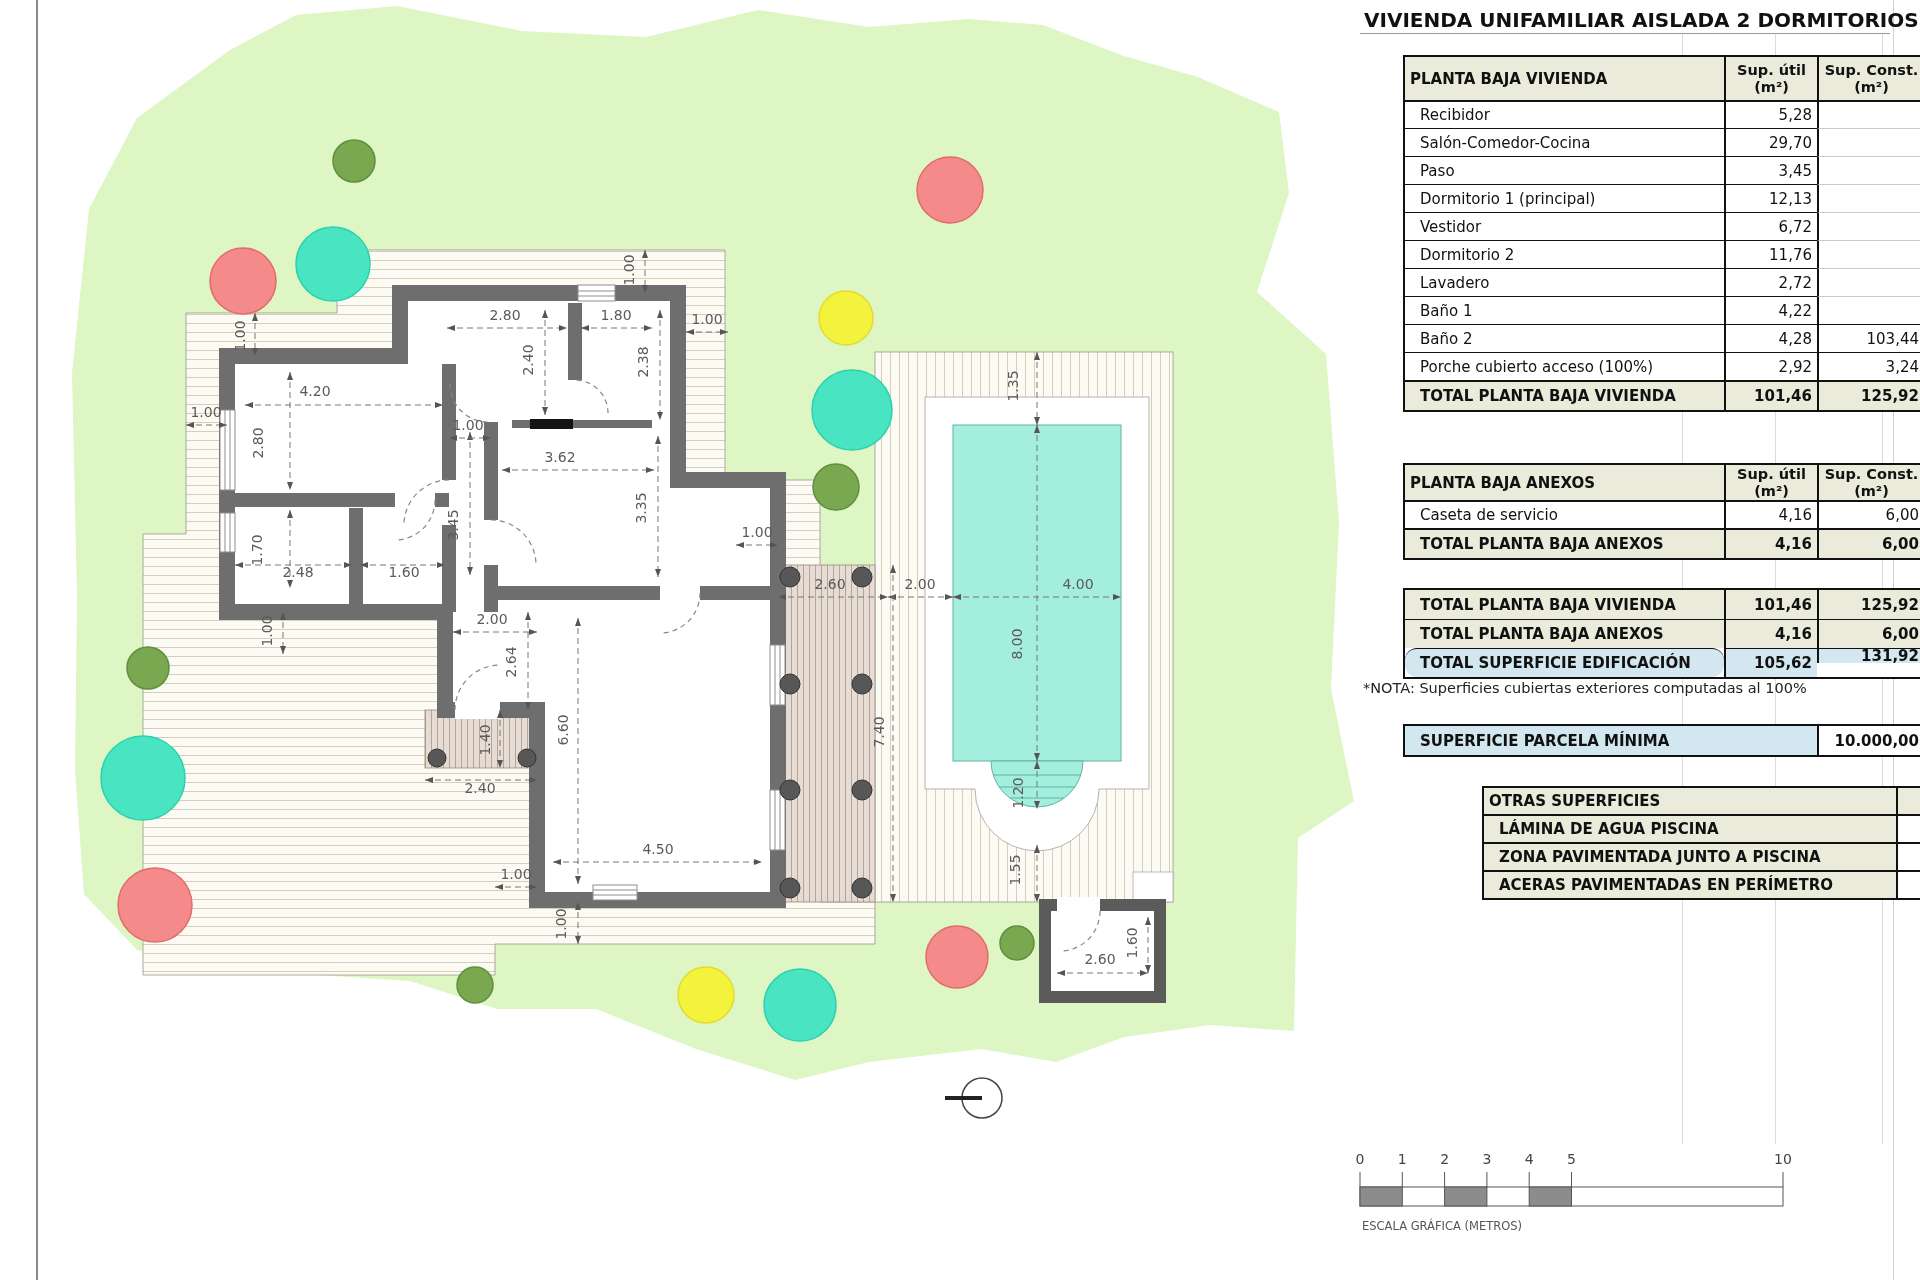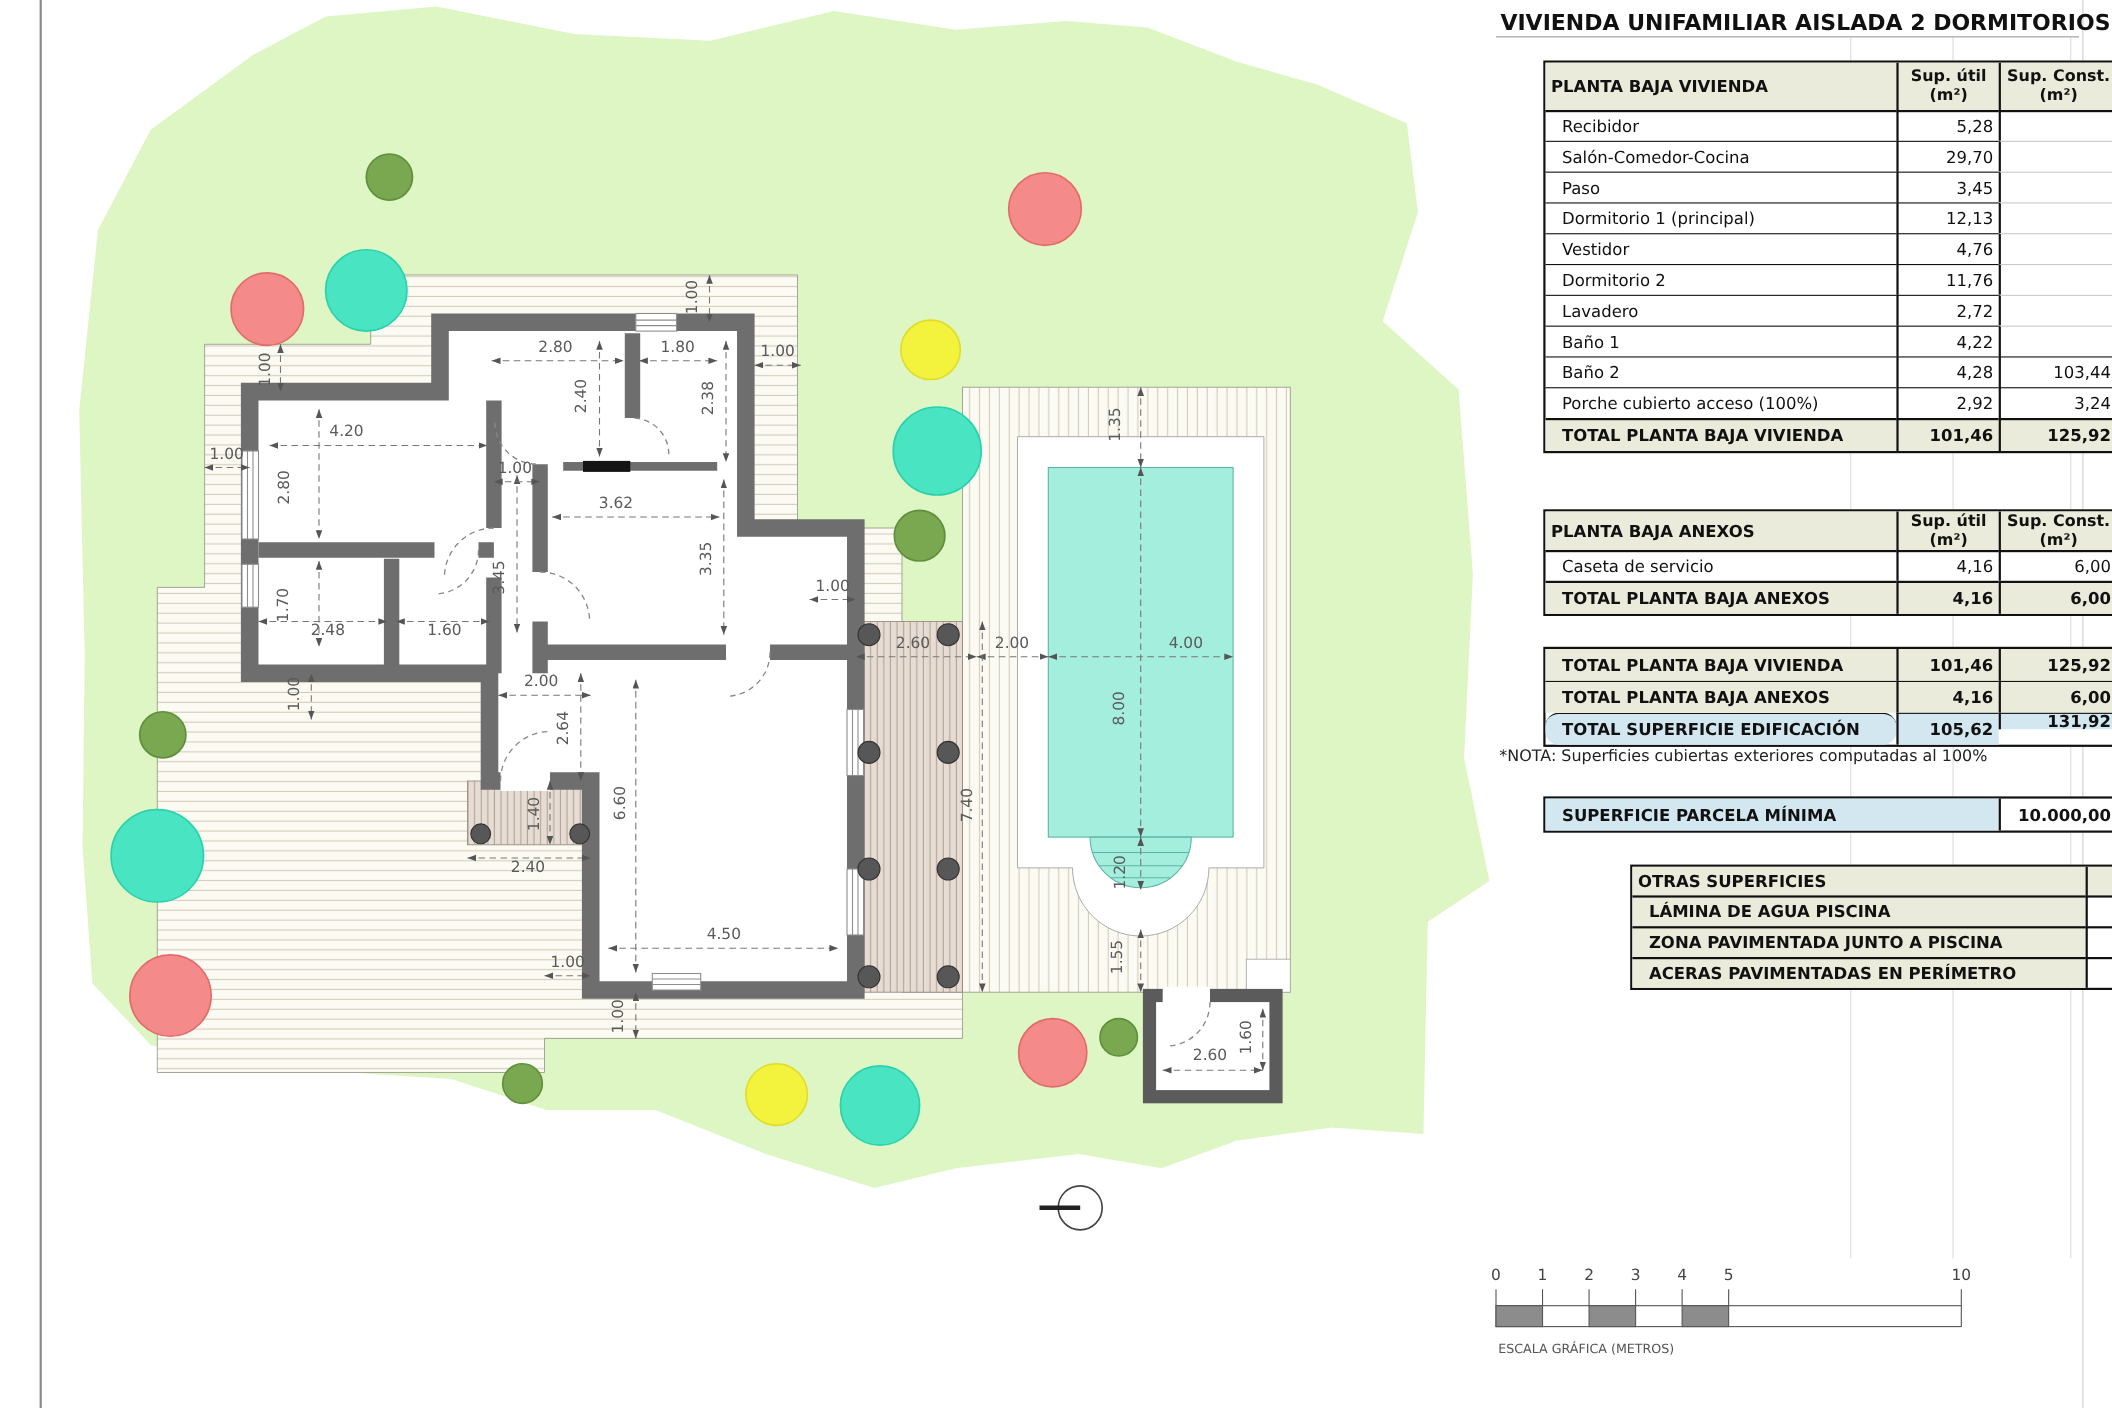--- a/index.html
+++ b/index.html
@@ -287,21 +287,21 @@
       <div class="tcell c-num bdl" style="height: 28px;">3,45</div>
       <div class="tcell c-num bdl ltb" style="height: 28px;"></div>
     </div>
     <div class="trow" style="grid-template-columns: 319px 93px 107px;">
       <div class="tcell c-label" style="height: 28px;">Dormitorio 1 (principal)</div>
       <div class="tcell c-num bdl" style="height: 28px;">12,13</div>
       <div class="tcell c-num bdl ltb" style="height: 28px;"></div>
     </div>
     <div class="trow" style="grid-template-columns: 319px 93px 107px;">
       <div class="tcell c-label" style="height: 28px;">Vestidor</div>
-      <div class="tcell c-num bdl" style="height: 28px;">4,76</div>
+      <div class="tcell c-num bdl" style="height: 28px;">6,72</div>
       <div class="tcell c-num bdl ltb" style="height: 28px;"></div>
     </div>
     <div class="trow" style="grid-template-columns: 319px 93px 107px;">
       <div class="tcell c-label" style="height: 28px;">Dormitorio 2</div>
       <div class="tcell c-num bdl" style="height: 28px;">11,76</div>
       <div class="tcell c-num bdl ltb" style="height: 28px;"></div>
     </div>
     <div class="trow" style="grid-template-columns: 319px 93px 107px;">
       <div class="tcell c-label" style="height: 28px;">Lavadero</div>
       <div class="tcell c-num bdl" style="height: 28px;">2,72</div>

